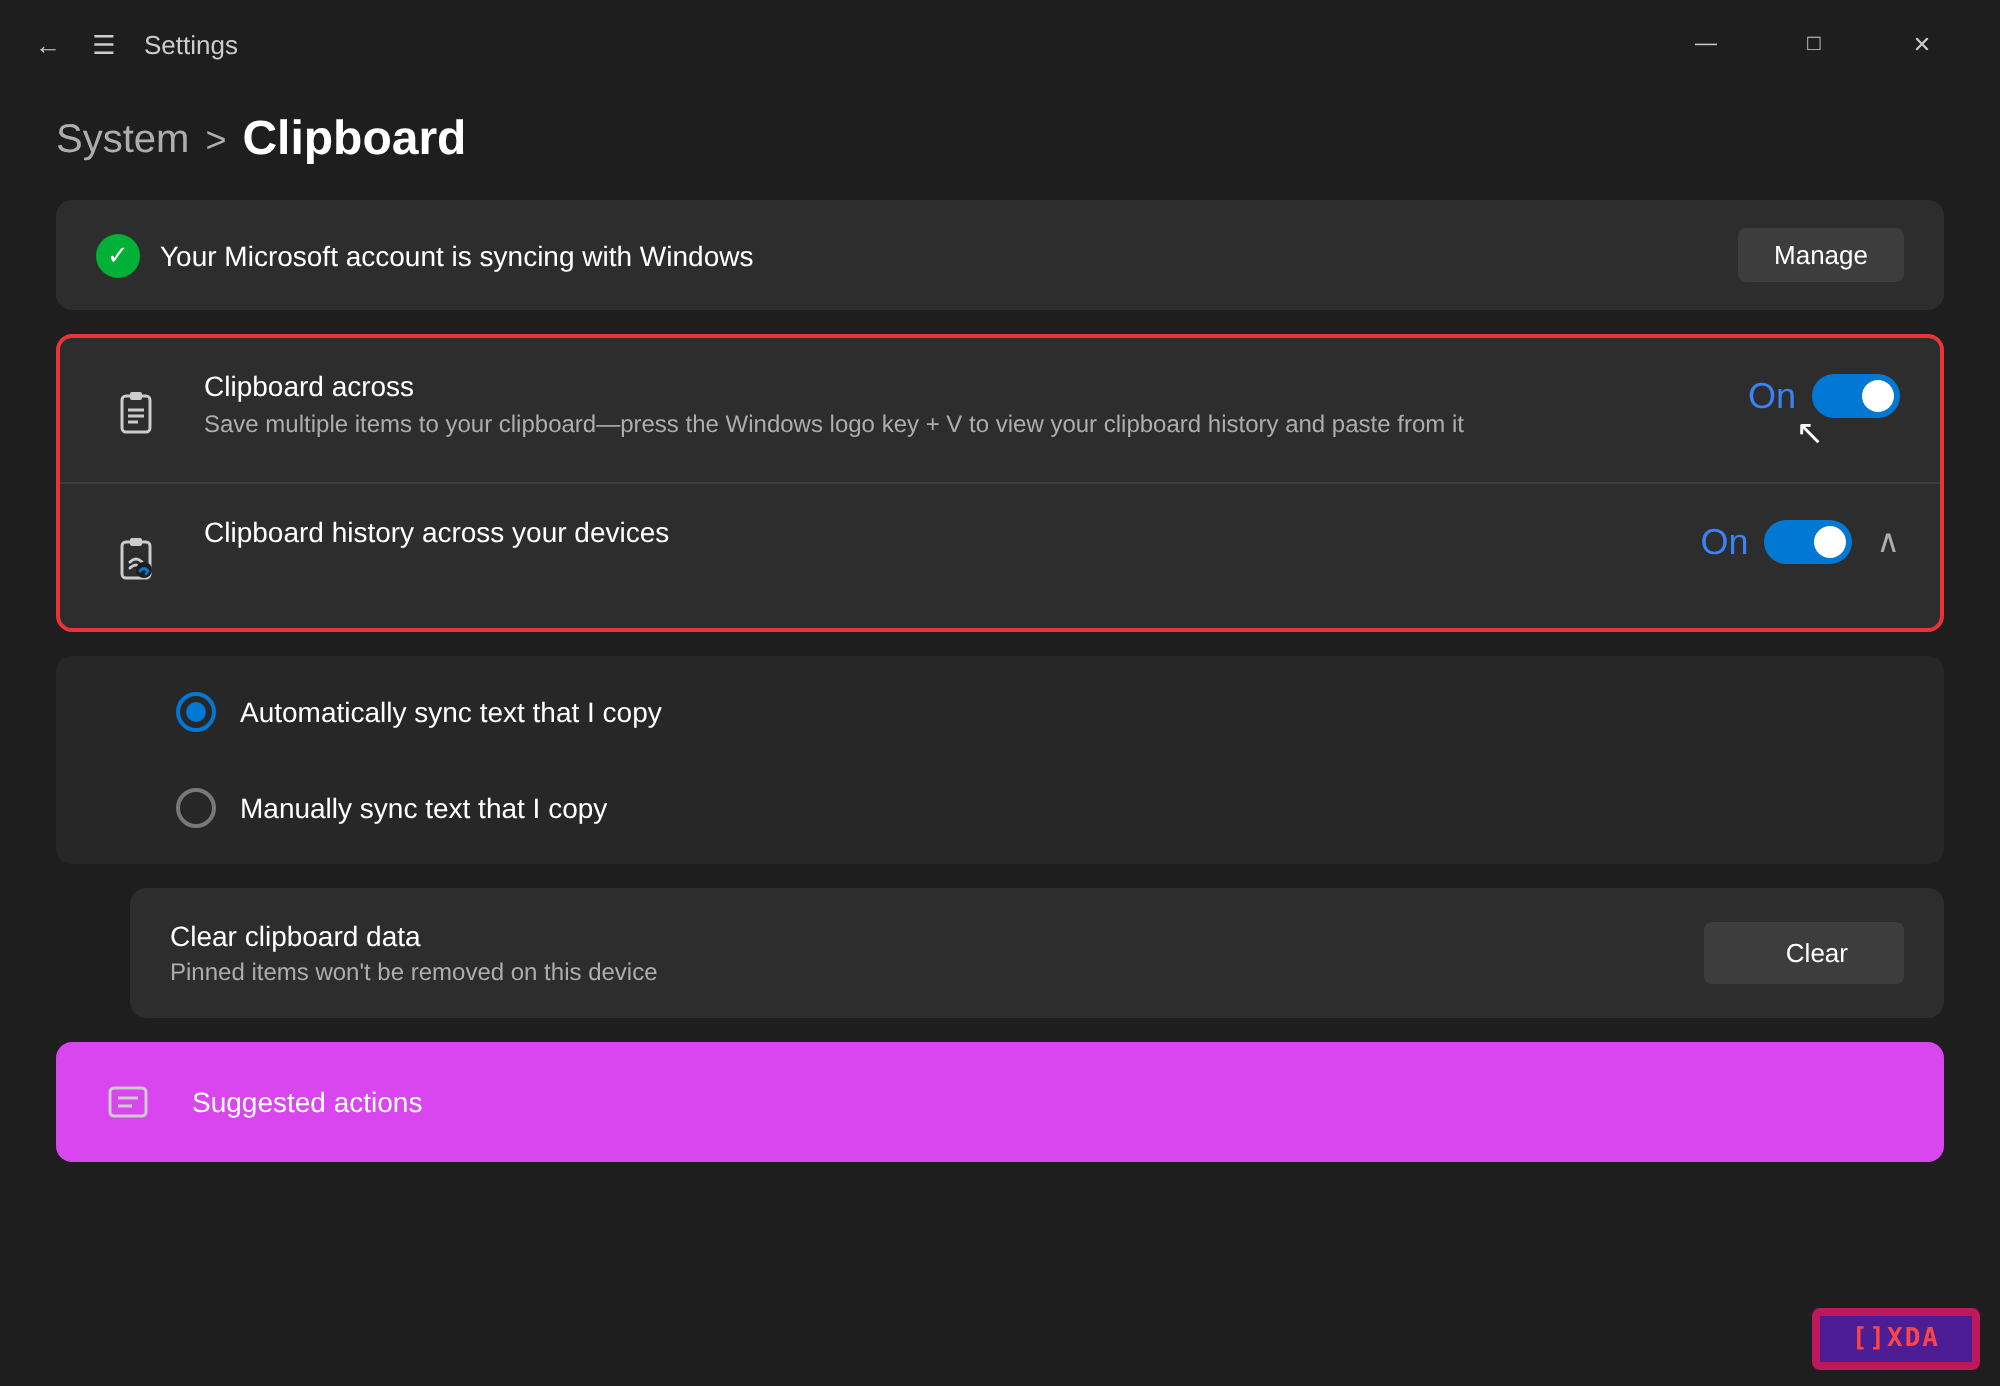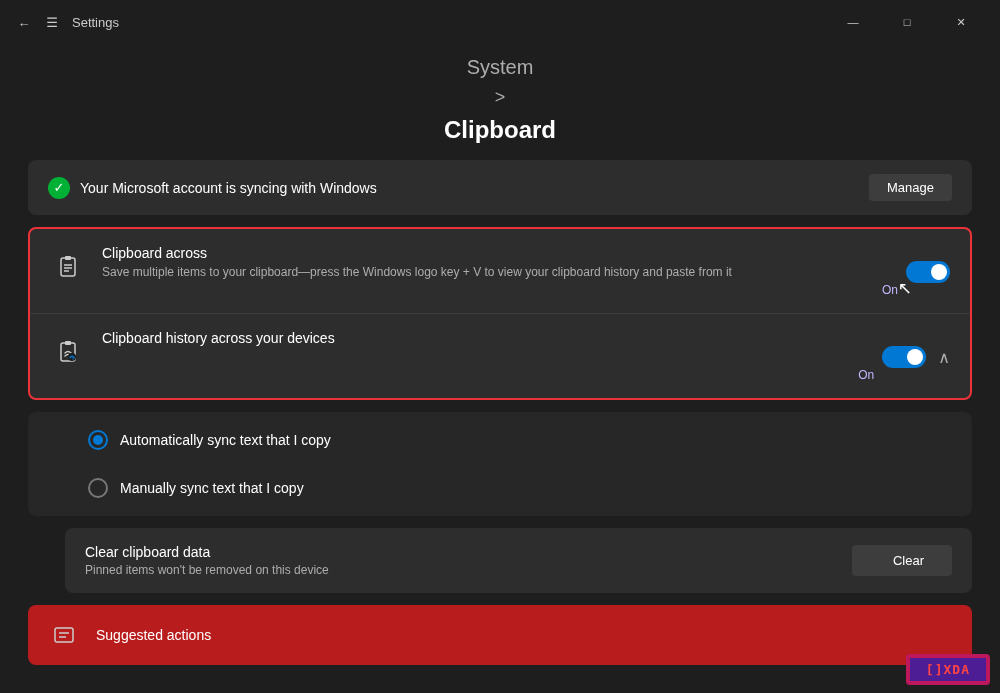--- a/index.html
+++ b/index.html
@@ -63,21 +63,20 @@
       font-size: 11px;
       color: #cccccc;
     }
 
     
     .breadcrumb {
       padding: 12px 28px 16px 28px;
       display: flex;
       align-items: center;
       gap: 8px;
-      flex-direction: column;
     }
 
     .breadcrumb-system {
       font-size: 20px;
       color: #adadad;
       font-weight: 400;
     }
 
     .breadcrumb-arrow {
       font-size: 18px;
@@ -191,23 +190,22 @@
 
     .settings-item-control {
       display: flex;
       align-items: center;
       gap: 8px;
       flex-shrink: 0;
       margin-top: 2px;
     }
 
     .toggle-label {
-      font-size: 12px;
-      color: #c4b5fd;
-      margin-top: 36px;
+      font-size: 18px;
+      color: #3b82f6;
     }
 
     
     .toggle {
       width: 44px;
       height: 22px;
       background: #0078d4;
       border-radius: 11px;
       position: relative;
       cursor: pointer;
@@ -311,21 +309,21 @@
       padding: 8px 28px;
       font-size: 13px;
       cursor: pointer;
       font-family: 'Segoe UI', sans-serif;
       min-width: 100px;
       text-align: right;
     }
 
     
     .partial-section {
-      background: #b91c1c;
+      background: #d946ef;
       border-radius: 8px;
       padding: 14px 20px;
       display: flex;
       align-items: center;
       gap: 16px;
     }
 
     .partial-icon {
       width: 32px;
       height: 32px;

